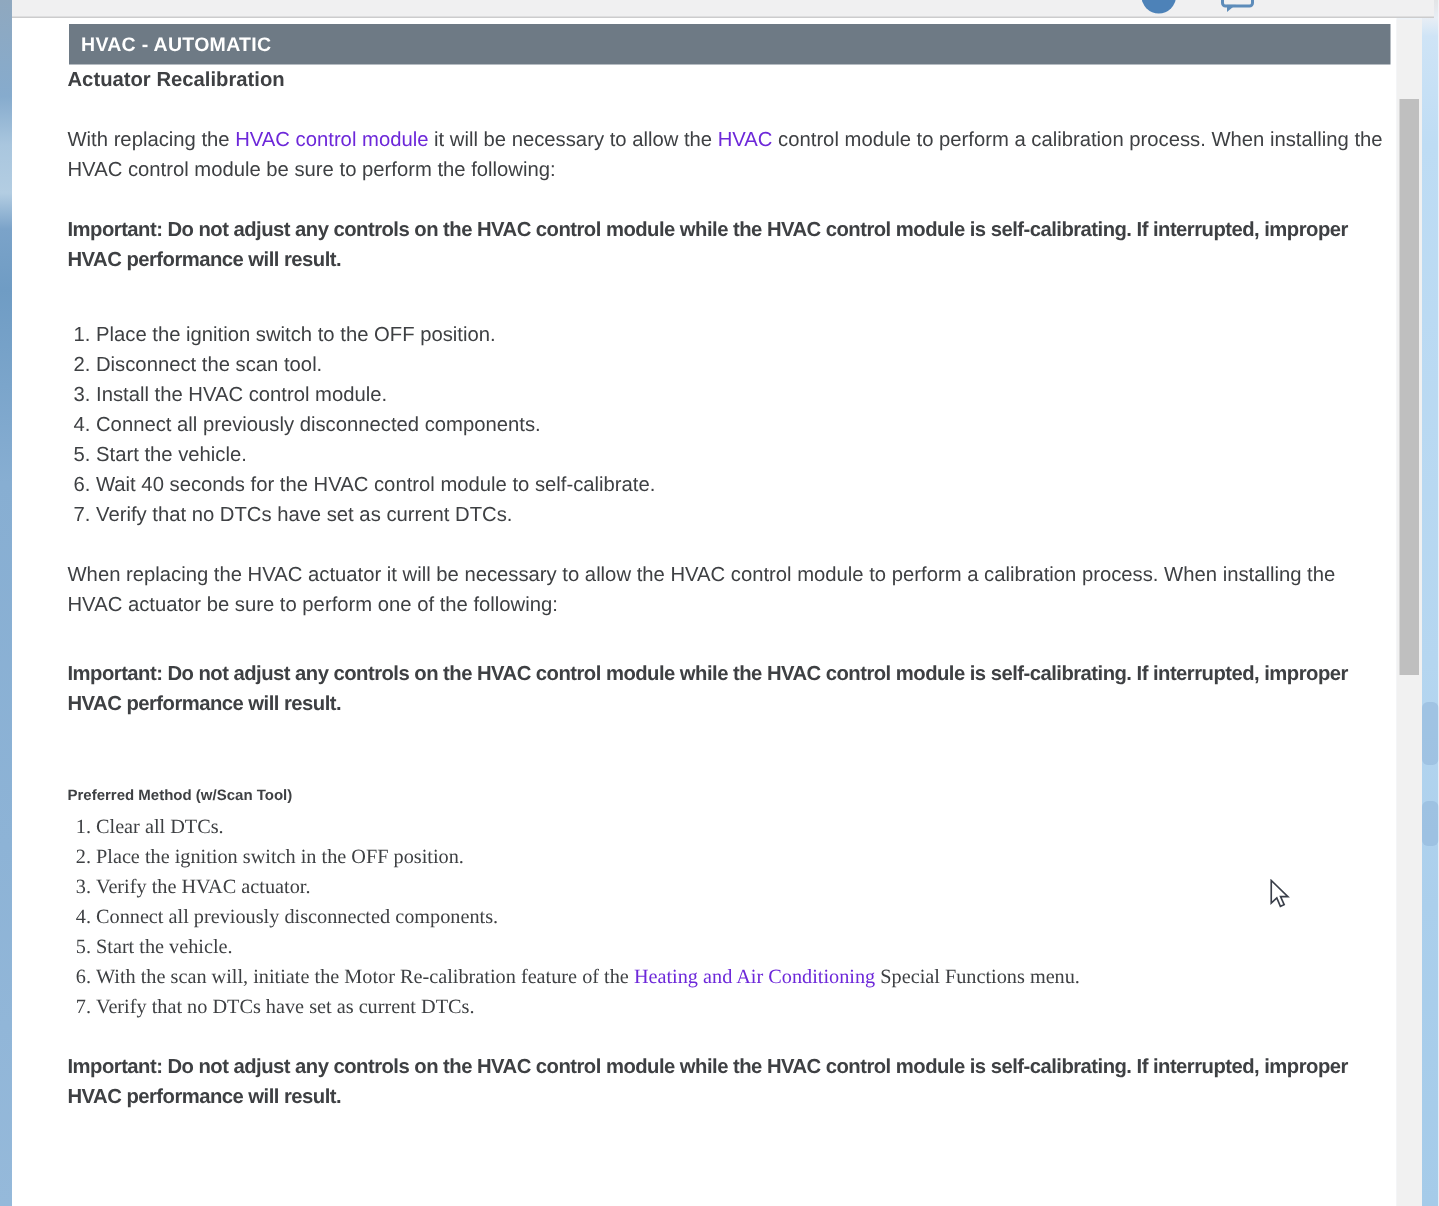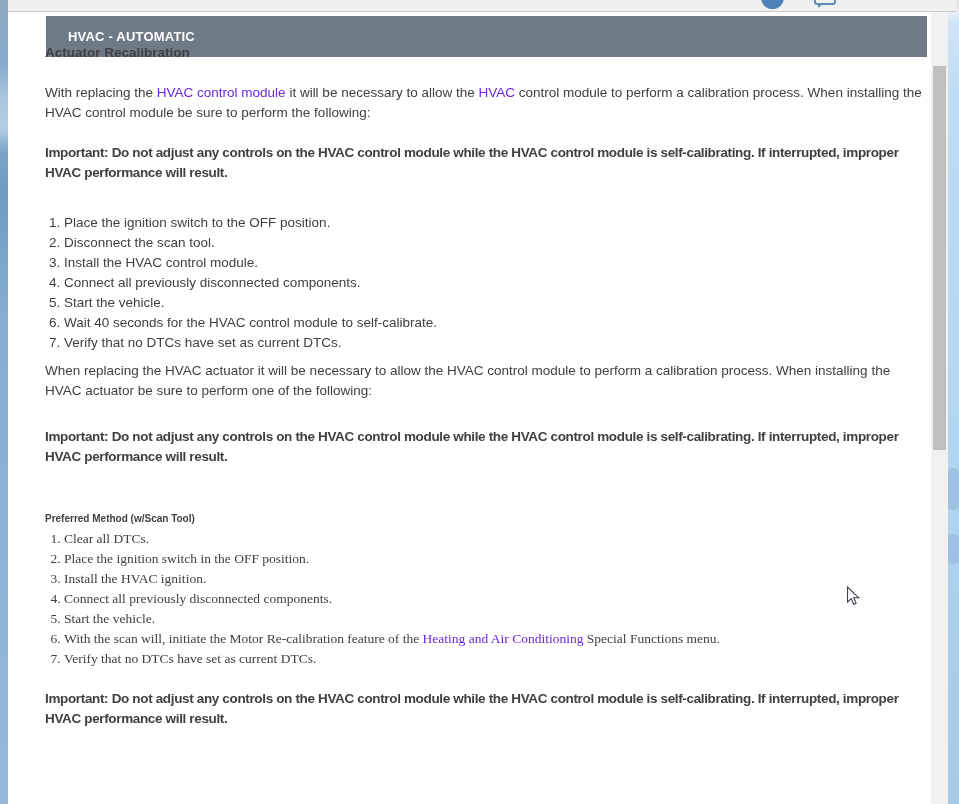--- a/index.html
+++ b/index.html
@@ -55,25 +55,25 @@
   }
   .comment-outline::after {
     content: ""; position: absolute; left: 2px; bottom: -5px;
     width: 6px; height: 5px;
     background: #5d8cba;
     clip-path: polygon(0 0, 100% 0, 0 100%);
   }
 
   
   .titlebar {
-    position: absolute; left: 38px; top: 16px; width: 881px; height: 41px;
+    position: absolute; left: 38px; top: 16px; width: 881px; height: 27px;
     background: #6e7a85;
     color: #ffffff;
     display: flex; align-items: center;
-    padding-left: 22px;
+    padding-left: 8px;
     font-size: 13px; font-weight: 700; letter-spacing: .2px;
   }
 
   
   .scroll-track {
     position: absolute; left: 931px; top: 13px; width: 17px; height: 791px;
     background: #f1f1f1;
   }
   .scroll-thumb {
     position: absolute; left: 2px; top: 53px; width: 13px; height: 384px;
@@ -82,21 +82,21 @@
 
   
   .content {
     position: absolute; left: 37px; top: 43px; width: 882px;
     color: #3e4043;
     font-size: 13.5px; line-height: 20px;
   }
   .content h2.sec { font-size: 13.5px; font-weight: 700; }
   .content h3.sub { font-size: 10px; font-weight: 700; margin-top: 42px; }
   .content p { margin-top: 20px; }
-  .content p.p-after-list { margin-top: 8px; }
+  .content p.p-after-list { margin-top: 20px; }
   .content p.important {
     font-weight: 700; letter-spacing: -0.35px; margin-top: 20px;
   }
   .content p.important.gap { margin-top: 26px; }
   .content ol { margin-top: 30px; padding-left: 19px; }
   .content ol.tight { margin-top: 0; font-family: Liberation Serif, serif; }
   .content ol li { line-height: 20px; }
   a.link { color: #6d28d9; text-decoration: none; cursor: pointer; }
 
   
@@ -142,21 +142,21 @@
 
     <p class="p-after-list">When replacing the HVAC actuator it will be necessary to allow the HVAC control module to perform a calibration process. When installing the HVAC actuator be sure to perform one of the following:</p>
 
     <p class="important gap">Important: Do not adjust any controls on the HVAC control module while the HVAC control module is self-calibrating. If interrupted, improper HVAC performance will result.</p>
 
     <h3 class="sub">Preferred Method (w/Scan Tool)</h3>
 
     <ol class="tight">
       <li>Clear all DTCs.</li>
       <li>Place the ignition switch in the OFF position.</li>
-      <li>Install the HVAC ignition.</li>
+      <li>Verify the HVAC actuator.</li>
       <li>Connect all previously disconnected components.</li>
       <li>Start the vehicle.</li>
       <li><span>With the scan will, initiate the Motor Re-calibration feature of the </span><a class="link">Heating and Air Conditioning</a><span> Special Functions menu.</span></li>
       <li>Verify that no DTCs have set as current DTCs.</li>
     </ol>
 
     <p class="important">Important: Do not adjust any controls on the HVAC control module while the HVAC control module is self-calibrating. If interrupted, improper HVAC performance will result.</p>
 
   </div>
 </div>

